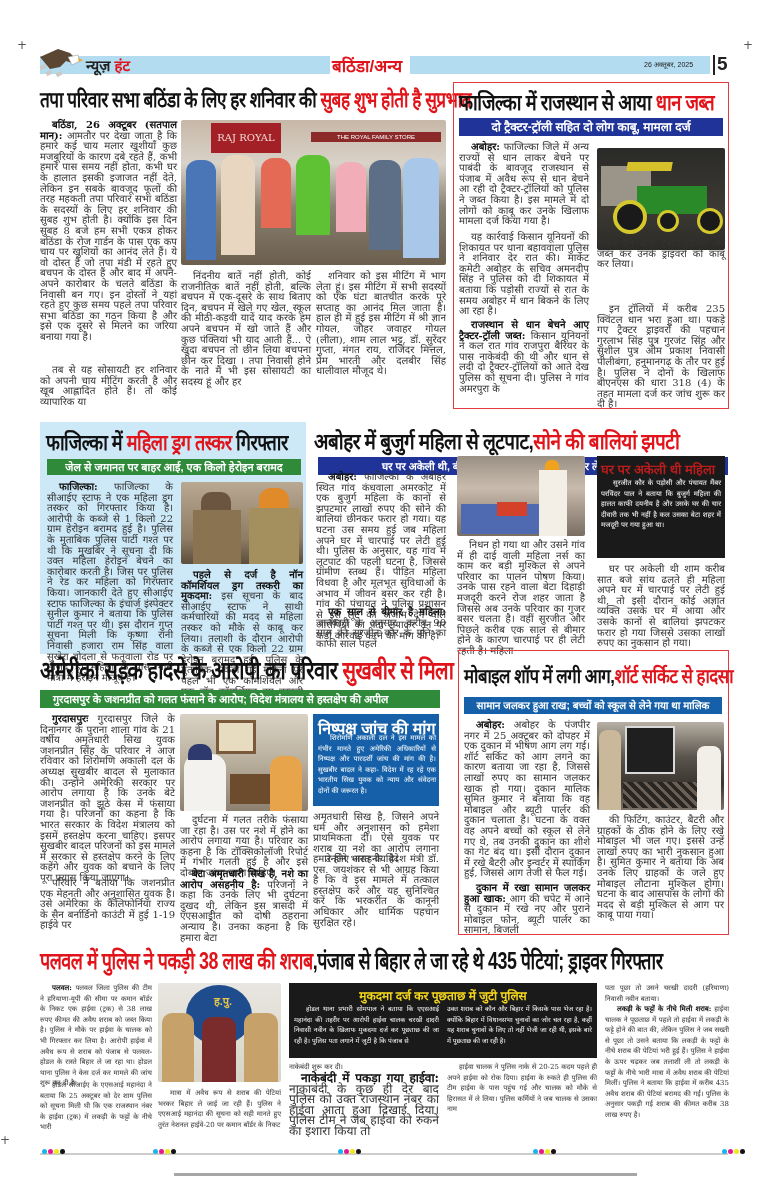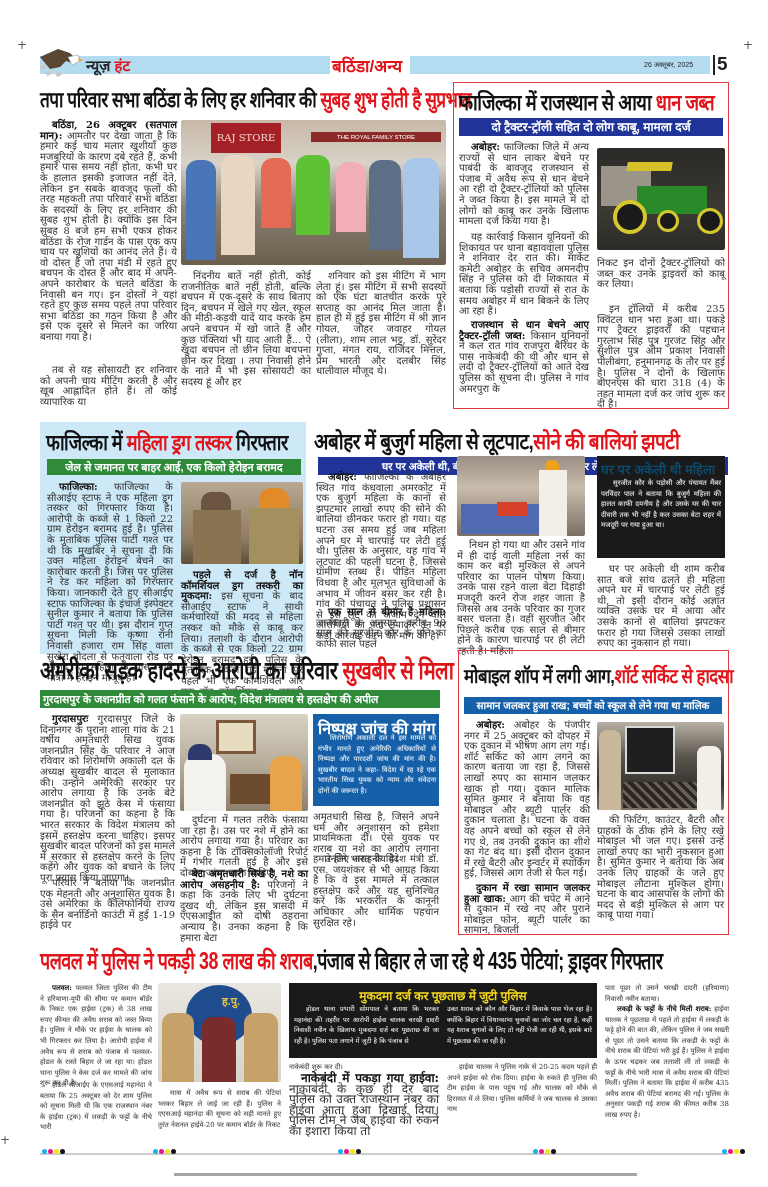--- a/index.html
+++ b/index.html
@@ -40,21 +40,21 @@
   <span class="abs red" style="left:292px;top:-1px;font-family:'Liberation Sans',sans-serif;font-weight:bold;font-size:17px">बठिंडा/अन्य</span>
   <span class="abs" style="left:604px;top:5px;font-family:'Liberation Sans',sans-serif;font-size:7px;color:#222">26 अक्तूबर, 2025</span>
   <div class="abs" style="left:673px;top:0;width:1.5px;height:20px;background:#222"></div>
   <span class="abs" style="left:677px;top:-2px;font-family:'Liberation Sans',sans-serif;font-weight:bold;font-size:19px;color:#222">5</span>
 </div>
 
 <div class="abs hl" style="left:40px;top:84px;font-size:21.5px;transform:scaleX(0.8);"><span>तपा परिवार सभा बठिंडा के लिए हर शनिवार की </span><span class="red">सुबह शुभ होती है सुप्रभात</span></div>
 <div class="abs txt ind" style="left:40px;top:120px;width:137px"><b>बठिंडा, 26 अक्टूबर (सतपाल मान):</b><span> आमतौर पर देखा जाता है कि हमारे कई चाय मलार खुशीयाँ कुछ मजबूरियों के कारण दबे रहते हैं, कभी हमारे पास समय नहीं होता, कभी घर के हालात इसकी इजाजत नहीं देते, लेकिन इन सबके बावजूद फूलों की तरह महकती तपा परिवार सभा बठिंडा के सदस्यों के लिए हर शनिवार की सुबह शुभ होती है। क्योंकि इस दिन सुबह 8 बजे हम सभी एकत्र होकर बठिंडा के रोज गार्डन के पास एक कप चाय पर खुशियों का आनंद लेते हैं। ये वो दोस्त हैं जो तपा मंडी में रहते हुए बचपन के दोस्त हैं और बाद में अपने-अपने कारोबार के चलते बठिंडा के निवासी बन गए। इन दोस्तों ने यहां रहते हुए कुछ समय पहले तपा परिवार सभा बठिंडा का गठन किया है और इसे एक दूसरे से मिलने का जरिया बनाया गया है।</span></div>
 <div class="abs txt ind" style="left:40px;top:365px;width:137px">तब से यह सोसायटी हर शनिवार को अपनी चाय मीटिंग करती है और खूब आह्लादित होते हैं। तो कोई व्यापारिक या</div>
 <div class="abs photo" style="left:181px;top:120px;width:265px;height:145px;background:linear-gradient(180deg,#c7b8a8 0%,#d9d2c8 30%,#8a8272 60%,#6b5e4d 100%);overflow:hidden">
-  <div class="abs" style="left:30px;top:3px;width:70px;height:30px;background:#a32027;color:#f3d8d0;font-size:10px;text-align:center;line-height:30px;font-family:'DejaVu Serif',serif">RAJ STORE</div>
+  <div class="abs" style="left:30px;top:3px;width:70px;height:30px;background:#a32027;color:#f3d8d0;font-size:10px;text-align:center;line-height:30px;font-family:'DejaVu Serif',serif">RAJ ROYAL</div>
   <div class="abs" style="left:130px;top:12px;width:130px;height:10px;background:#8c2a2a;color:#fff;font-size:6px;text-align:center;line-height:10px;font-family:'Liberation Sans',sans-serif">THE ROYAL FAMILY STORE</div>
   <div class="abs" style="left:5px;top:40px;width:30px;height:100px;background:#4a76b8;border-radius:12px 12px 0 0"></div>
   <div class="abs" style="left:40px;top:35px;width:34px;height:100px;background:#e8d6c0;border-radius:12px 12px 0 0"></div>
   <div class="abs" style="left:80px;top:38px;width:30px;height:70px;background:#e56a55;border-radius:12px 12px 0 0"></div>
   <div class="abs" style="left:115px;top:35px;width:34px;height:80px;background:#5ec234;border-radius:12px 12px 0 0"></div>
   <div class="abs" style="left:155px;top:42px;width:30px;height:70px;background:#f2aeb8;border-radius:12px 12px 0 0"></div>
   <div class="abs" style="left:188px;top:40px;width:32px;height:90px;background:#5c6f86;border-radius:12px 12px 0 0"></div>
   <div class="abs" style="left:222px;top:38px;width:36px;height:100px;background:#a9c7e8;border-radius:12px 12px 0 0"></div>
 </div>
 <div class="abs txt ind" style="left:181px;top:271px;width:130px">निंदनीय बातें नहीं होती, कोई राजनीतिक बातें नहीं होती, बल्कि बचपन में एक-दूसरे के साथ बिताए दिन, बचपन में खेले गए खेल, स्कूल की मीठी-कड़वी यादें याद करके हम अपने बचपन में खो जाते हैं और कुछ पंक्तियां भी याद आती हैं... ऐ खुदा बचपन तो छीन लिया बचपना छीन कर दिखा । तपा निवासी होने के नाते मैं भी इस सोसायटी का सदस्य हूं और हर</div>
@@ -67,21 +67,21 @@
 <div class="abs txt ind" style="left:459px;top:232px;width:130px">यह कार्रवाई किसान यूनियनों की शिकायत पर थाना बहाववाला पुलिस ने शनिवार देर रात की। मार्केट कमेटी अबोहर के सचिव अमनदीप सिंह ने पुलिस को दी शिकायत में बताया कि पड़ोसी राज्यों से रात के समय अबोहर में धान बिकने के लिए आ रहा है।</div>
 <div class="abs txt ind" style="left:459px;top:320px;width:130px"><b>राजस्थान से धान बेचने आए ट्रैक्टर-ट्रॉली जब्त:</b><span> किसान यूनियनों ने कल रात गांव राजपुरा बैरियर के पास नाकेबंदी की थी और धान से लदी दो ट्रैक्टर-ट्रॉलियों को आते देख पुलिस को सूचना दी। पुलिस ने गांव अमरपुरा के</span></div>
 <div class="abs photo" style="left:597px;top:148px;width:128px;height:102px;background:linear-gradient(180deg,#2a2a28 0%,#3d3a34 60%,#2b2a26 100%);overflow:hidden">
   <div class="abs" style="left:4px;top:18px;width:50px;height:40px;background:#9a9588"></div>
   <div class="abs" style="left:30px;top:14px;width:45px;height:9px;background:#d6c12a;transform:skewX(-10deg)"></div>
   <div class="abs" style="left:40px;top:38px;width:70px;height:28px;background:#2a8a2a"></div>
   <div class="abs" style="left:16px;top:52px;width:34px;height:34px;border-radius:50%;background:#1a1a1a;border:4px solid #d4c82d"></div>
   <div class="abs" style="left:60px;top:62px;width:22px;height:22px;border-radius:50%;background:#1a1a1a;border:3px solid #d4c82d"></div>
   <div class="abs" style="left:100px;top:60px;width:26px;height:26px;border-radius:50%;background:#1a1a1a;border:3px solid #d4c82d"></div>
 </div>
-<div class="abs txt" style="left:597px;top:258px;width:128px">निकट इन दोनों ट्रैक्टर-ट्रॉलियों को जब्त कर उनके ड्राइवरों को काबू कर लिया।</div>
+<div class="abs txt" style="left:597px;top:238px;width:128px">निकट इन दोनों ट्रैक्टर-ट्रॉलियों को जब्त कर उनके ड्राइवरों को काबू कर लिया।</div>
 <div class="abs txt ind" style="left:597px;top:304px;width:128px">इन ट्रॉलियों में करीब 235 क्विंटल धान भरा हुआ था। पकड़े गए ट्रैक्टर ड्राइवरों की पहचान गुरलाभ सिंह पुत्र गुरजंट सिंह और सुशील पुत्र ओम प्रकाश निवासी पीलीबंगा, हनुमानगढ़ के तौर पर हुई है। पुलिस ने दोनों के खिलाफ बीएनएस की धारा 318 (4) के तहत मामला दर्ज कर जांच शुरू कर दी है।</div>
 
 <div class="abs" style="left:40px;top:422px;width:266px;height:232px;background:#cde9f8"></div>
 <div class="abs hl" style="left:46px;top:426px;font-size:22px;transform:scaleX(0.82);"><span>फाजिल्का में </span><span class="red">महिला ड्रग तस्कर</span><span> गिरफ्तार</span></div>
 <div class="abs sub" style="left:47px;top:459px;width:254px;height:16px;background:#2f8a3a;font-size:11px;line-height:16px">जेल से जमानत पर बाहर आई, एक किलो हेरोइन बरामद</div>
 <div class="abs txt ind" style="left:47px;top:482px;width:126px"><b>फाजिल्का:</b><span> फाजिल्का के सीआईए स्टाफ ने एक महिला ड्रग तस्कर को गिरफ्तार किया है। आरोपी के कब्जे से 1 किलो 22 ग्राम हेरोइन बरामद हुई है। पुलिस के मुताबिक पुलिस पार्टी गश्त पर थी कि मुखबिर ने सूचना दी कि उक्त महिला हेरोइन बेचने का कारोबार करती है। जिस पर पुलिस ने रेड कर महिला को गिरफ्तार किया। जानकारी देते हुए सीआईए स्टाफ फाजिल्का के इंचार्ज इंस्पेक्टर सुनील कुमार ने बताया कि पुलिस पार्टी गश्त पर थी। इस दौरान गुप्त सूचना मिली कि कृष्णा रानी निवासी हजारा राम सिंह वाला सुखेरा बोदला से फतूवाला रोड पर मौजूद है। महिला के पास भारी मात्रा में हेरोइन मौजूद है।</span></div>
 <div class="abs photo" style="left:181px;top:482px;width:122px;height:82px;background:linear-gradient(180deg,#b9a892 0%,#8d7b63 70%,#5c4e3c 100%);overflow:hidden">
   <div class="abs" style="left:20px;top:10px;width:30px;height:20px;background:#6b5540;border-radius:10px 10px 0 0"></div>
   <div class="abs" style="left:12px;top:28px;width:48px;height:54px;background:#8a7350"></div>
   <div class="abs" style="left:78px;top:6px;width:30px;height:20px;background:#e08a2a;border-radius:12px 12px 0 0"></div>
@@ -94,26 +94,26 @@
 <div class="abs txt ind" style="left:316px;top:472px;width:130px"><b>अबोहर:</b><span> फाजिल्का के अबोहर स्थित गांव कंधवाला अमरकोट में एक बुजुर्ग महिला के कानों से झपटमार लाखों रुपए की सोने की बालियां छीनकर फरार हो गया। यह घटना उस समय हुई जब महिला अपने घर में चारपाई पर लेटी हुई थी। पुलिस के अनुसार, यह गांव में लूटपाट की पहली घटना है, जिससे ग्रामीण स्तब्ध हैं। पीड़ित महिला विधवा है और मूलभूत सुविधाओं के अभाव में जीवन बसर कर रही है। गांव की पंचायत ने पुलिस प्रशासन से इस लूट को अंजाम देने वाले आरोपियों का पता लगाकर उन पर कड़ी कार्रवाई करने की मांग की है।</span></div>
 <div class="abs txt ind" style="left:316px;top:607px;width:130px"><b>एक साल से बीमार है महिला:</b><span> जानकारी के अनुसार, करीब 90 साल की सुरजीत कौर के पति का काफी साल पहले</span></div>
 <div class="abs photo" style="left:457px;top:456px;width:128px;height:80px;background:linear-gradient(180deg,#9a8f84 0%,#c9bcae 40%,#7a6d62 100%);overflow:hidden">
   <div class="abs" style="left:88px;top:4px;width:14px;height:10px;background:#f0a21c;border-radius:6px 6px 0 0"></div>
   <div class="abs" style="left:82px;top:14px;width:28px;height:66px;background:#f3efe6"></div>
   <div class="abs" style="left:4px;top:48px;width:78px;height:30px;background:#4f6ab1"></div>
   <div class="abs" style="left:40px;top:46px;width:30px;height:14px;background:#d4402a"></div>
 </div>
 <div class="abs txt ind" style="left:457px;top:540px;width:128px">निधन हो गया था और उसने गांव में ही दाई वाली महिला नर्स का काम कर बड़ी मुश्किल से अपने परिवार का पालन पोषण किया। उनके पास रहने वाला बेटा दिहाड़ी मजदूरी करने रोज शहर जाता है जिससे अब उनके परिवार का गुजर बसर चलता है। वहीं सुरजीत और पिछले करीब एक साल से बीमार होने के कारण चारपाई पर ही लेटी रहती है। महिला</div>
 <div class="abs" style="left:597px;top:456px;width:128px;height:102px;background:#1a1a1a"></div>
-<div class="abs" style="left:601px;top:460px;font-family:'Liberation Sans',sans-serif;font-weight:bold;font-size:13px;color:#0c4a6e;white-space:nowrap">घर पर अकेली थी महिला</div>
+<div class="abs" style="left:601px;top:460px;font-family:'Liberation Sans',sans-serif;font-weight:bold;font-size:13px;color:#b91c1c;white-space:nowrap">घर पर अकेली थी महिला</div>
 <div class="abs txt ind" style="left:601px;top:478px;width:120px;color:#fff;font-family:'DejaVu Sans',sans-serif;font-size:7px">सुरजीत कौर के पड़ोसी और पंचायत मैंबर परविंदर पाल ने बताया कि बुजुर्ग महिला की हालत काफी दयनीय है और उसके घर की चार दीवारी तक भी नहीं है कल उसका बेटा शहर में मजदूरी पर गया हुआ था।</div>
 <div class="abs txt ind" style="left:597px;top:564px;width:128px">घर पर अकेली थी शाम करीब सात बजे सांय ढलते ही महिला अपने घर में चारपाई पर लेटी हुई थी, तो इसी दौरान कोई अज्ञात व्यक्ति उसके घर में आया और उसके कानों से बालियां झपटकर फरार हो गया जिससे उसका लाखों रुपए का नुकसान हो गया।</div>
 
 <div class="abs hl" style="left:40px;top:652px;font-size:25px;transform:scaleX(0.8);"><span>अमेरीका सड़क हादसे के आरोपी का परिवार </span><span class="red">सुखबीर से मिला</span></div>
-<div class="abs sub" style="left:40px;top:690px;width:400px;height:18px;background:#2f8a3a;font-size:10.8px;line-height:18px;text-align:left;padding-left:3px">गुरदासपुर के जशनप्रीत को गलत फंसाने के आरोप; विदेश मंत्रालय से हस्तक्षेप की अपील</div>
+<div class="abs sub" style="left:40px;top:690px;width:400px;height:18px;background:#2f8a3a;font-size:10.8px;line-height:18px;text-align:left;padding-left:13px">गुरदासपुर के जशनप्रीत को गलत फंसाने के आरोप; विदेश मंत्रालय से हस्तक्षेप की अपील</div>
 <div class="abs txt ind" style="left:40px;top:714px;width:135px"><b>गुरदासपुरः</b><span> गुरदासपुर जिले के दिनानगर के पुराना शाला गांव के 21 वर्षीय अमृतधारी सिख युवक जशनप्रीत सिंह के परिवार ने आज रविवार को शिरोमणि अकाली दल के अध्यक्ष सुखबीर बादल से मुलाकात की। उन्होंने अमेरिकी सरकार पर आरोप लगाया है कि उनके बेटे जशनप्रीत को झूठे केस में फंसाया गया है। परिजनों का कहना है कि भारत सरकार के विदेश मंत्रालय को इसमें हस्तक्षेप करना चाहिए। इसपर सुखबीर बादल परिजनों को इस मामले में सरकार से हस्तक्षेप करने के लिए कहेंगे और युवक को बचाने के लिए पूरा प्रयास किया जाएगा।</span></div>
 <div class="abs txt ind" style="left:40px;top:878px;width:135px">परिवार ने बताया कि जशनप्रीत एक मेहनती और अनुशासित युवक है। उसे अमेरिका के कैलिफोर्निया राज्य के सैन बर्नार्डिनो काउंटी में हुई 1-19 हाईवे पर</div>
 <div class="abs photo" style="left:180px;top:714px;width:128px;height:97px;background:linear-gradient(180deg,#d8d2c4 0%,#b8ae9c 50%,#8e8070 100%);overflow:hidden">
   <div class="abs" style="left:36px;top:6px;width:40px;height:34px;background:#e8dcc0;border:3px solid #7a5a3a"></div>
   <div class="abs" style="left:4px;top:40px;width:42px;height:57px;background:#f4f2ee;border-radius:14px 14px 0 0"></div>
   <div class="abs" style="left:8px;top:30px;width:24px;height:16px;background:#2e3a6e;border-radius:10px 10px 0 0"></div>
   <div class="abs" style="left:90px;top:42px;width:32px;height:55px;background:#e8a44a;border-radius:12px 12px 0 0"></div>
   <div class="abs" style="left:50px;top:60px;width:40px;height:30px;background:#6d4c2e"></div>
 </div>
 <div class="abs txt ind" style="left:180px;top:815px;width:128px">दुर्घटना में गलत तरीके फंसाया जा रहा है। उस पर नशे में होने का आरोप लगाया गया है। परिवार का कहना है कि टॉक्सिकोलॉजी रिपोर्ट में गंभीर गलती हुई है और इसे दोबारा जांचा जाना चाहिए।</div>
@@ -135,29 +135,29 @@
   <div class="abs" style="left:100px;top:24px;width:24px;height:64px;background:#f2efe8;border-radius:8px 8px 0 0"></div>
   <div class="abs" style="left:26px;top:60px;width:74px;height:26px;background:repeating-linear-gradient(45deg,#2a2622 0 4px,#6a5f54 4px 7px)"></div>
 </div>
 <div class="abs txt ind" style="left:597px;top:815px;width:127px">की फिटिंग, काउंटर, बैटरी और ग्राहकों के ठीक होने के लिए रखे मोबाइल भी जल गए। इससे उन्हें लाखों रुपए का भारी नुकसान हुआ है। सुमित कुमार ने बताया कि अब उनके लिए ग्राहकों के जले हुए मोबाइल लौटाना मुश्किल होगा। घटना के बाद आसपास के लोगों की मदद से बड़ी मुश्किल से आग पर काबू पाया गया।</div>
 
 <div class="abs hl" style="left:40px;top:944px;font-size:23.5px;transform:scaleX(0.76);"><span class="red">पलवल में पुलिस ने पकड़ी 38 लाख की शराब</span><span>,पंजाब से बिहार ले जा रहे थे 435 पेटियां;  ड्राइवर गिरफ्तार</span></div>
 <div class="abs txt ind" style="left:40px;top:983px;width:112px;font-size:7px"><b>पलवल:</b><span> पलवल जिला पुलिस की टीम ने हरियाणा-यूपी की सीमा पर कमान बॉर्डर के निकट एक हाईवा (ट्रक) से 38 लाख रुपए कीमत की अवैध शराब को जब्त किया है। पुलिस ने मौके पर हाईवा के चालक को भी गिरफ्तार कर लिया है। आरोपी हाईवा में अवैध रूप से शराब को पंजाब से पलवल-होडल के रास्ते बिहार ले जा रहा था। होडल थाना पुलिस ने केस दर्ज कर मामले की जांच शुरू कर दी है।</span></div>
 <div class="abs txt ind" style="left:40px;top:1080px;width:112px;font-size:7px">होडल सीआईए के एएसआई महानंदा ने बताया कि 25 अक्टूबर को देर शाम पुलिस को सूचना मिली थी कि एक राजस्थान नंबर के हाईवा (ट्रक) में लकड़ी के फट्टों के नीचे भारी</div>
 <div class="abs photo" style="left:158px;top:983px;width:123px;height:99px;background:linear-gradient(180deg,#e8e6e0 0%,#d8d4c8 100%);overflow:hidden">
   <div class="abs" style="left:28px;top:2px;width:66px;height:60px;border-radius:50%;background:#1e4c8c"></div>
-  <div class="abs" style="left:56px;top:10px;width:34px;height:20px;color:#e6c34a;font-size:11px;font-family:'Liberation Sans',sans-serif;font-weight:bold;text-align:center">ह.पु.</div>
+  <div class="abs" style="left:48px;top:10px;width:34px;height:20px;color:#e6c34a;font-size:11px;font-family:'Liberation Sans',sans-serif;font-weight:bold;text-align:center">ह.पु.</div>
   <div class="abs" style="left:4px;top:30px;width:32px;height:69px;background:#c6a26a;border-radius:10px 10px 0 0"></div>
   <div class="abs" style="left:44px;top:34px;width:34px;height:65px;background:#7a2b2b;border-radius:10px 10px 0 0"></div>
   <div class="abs" style="left:86px;top:30px;width:34px;height:69px;background:#c6a26a;border-radius:10px 10px 0 0"></div>
 </div>
 <div class="abs txt ind" style="left:158px;top:1088px;width:123px;font-size:7px">मात्रा में अवैध रूप से शराब की पेटियां भरकर बिहार ले जाई जा रही हैं। पुलिस ने एएसआई महानंदा की सूचना को सही मानते हुए तुरंत नेशनल हाईवे-20 पर कमान बॉर्डर के निकट</div>
 <div class="abs" style="left:289px;top:983px;width:308px;height:75px;background:#1a1a1a"></div>
 <div class="abs" style="left:289px;top:987px;width:308px;text-align:center;font-family:'Liberation Sans',sans-serif;font-weight:bold;font-size:12px;color:#f2d51c;white-space:nowrap">मुकदमा दर्ज कर पूछताछ में जुटी पुलिस</div>
-<div class="abs txt ind" style="left:294px;top:1004px;width:145px;color:#fff;font-family:'DejaVu Sans',sans-serif;font-size:6.6px">होडल थाना प्रभारी सोमपाल ने बताया कि भरकर महानंदा की तहरीर पर आरोपी हाईवा चालक चरखी दादरी निवासी नवीन के खिलाफ मुकदमा दर्ज कर पूछताछ की जा रही है। पुलिस पता लगाने में जुटी है कि पंजाब से</div>
+<div class="abs txt ind" style="left:294px;top:1004px;width:145px;color:#fff;font-family:'DejaVu Sans',sans-serif;font-size:6.6px">होडल थाना प्रभारी सोमपाल ने बताया कि एएसआई महानंदा की तहरीर पर आरोपी हाईवा चालक चरखी दादरी निवासी नवीन के खिलाफ मुकदमा दर्ज कर पूछताछ की जा रही है। पुलिस पता लगाने में जुटी है कि पंजाब से</div>
 <div class="abs txt" style="left:447px;top:1004px;width:145px;color:#fff;font-family:Liberation Sans, sans-serif;font-size:6.6px">उक्त शराब को कौन और बिहार में किसके पास भेज रहा है। क्योंकि बिहार में विधानसभा चुनावों का जोर चल रहा है, कहीं यह शराब चुनावों के लिए तो नहीं भेजी जा रही थी, इसके बारे में पूछताछ की जा रही है।</div>
 <div class="abs txt" style="left:289px;top:1062px;width:150px;font-size:7px">नाकेबंदी शुरू कर दी।</div>
 <div class="abs txt ind" style="left:289px;top:1073px;width:150px;font-size:12px"><b>नाकेबंदी में पकड़ा गया हाईवा:</b><span> नाकाबंदी के कुछ ही देर बाद पुलिस को उक्त राजस्थान नंबर का हाईवा आता हुआ दिखाई दिया। पुलिस टीम ने जब हाईवा को रुकने का इशारा किया तो</span></div>
 <div class="abs txt ind" style="left:447px;top:1062px;width:150px;font-size:7px">हाईवा चालक ने पुलिस नाके से 20-25 कदम पहले ही अपने हाईवा को रोक दिया। हाईवा के रुकते ही पुलिस की टीम हाईवा के पास पहुंच गई और चालक को मौके से हिरासत में ले लिया। पुलिस कर्मियों ने जब चालक से उसका नाम</div>
 <div class="abs txt" style="left:605px;top:983px;width:124px;font-size:7px">पता पूछा तो उसने चरखी दादरी (हरियाणा) निवासी नवीन बताया।</div>
 <div class="abs txt ind" style="left:605px;top:1004px;width:124px;font-size:7px"><b>लकड़ी के फट्टों के नीचे मिली शराब:</b><span> हाईवा चालक ने पूछताछ में पहले तो हाईवा में लकड़ी के फट्टे होने की बात की, लेकिन पुलिस ने जब सख्ती से पूछा तो उसने बताया कि लकड़ी के फट्टों के नीचे शराब की पेटियां भरी हुई हैं। पुलिस ने हाईवा के ऊपर चढ़कर जब तलाशी ली तो लकड़ी के फट्टों के नीचे भारी मात्रा में अवैध शराब की पेटियां मिलीं। पुलिस ने बताया कि हाईवा में करीब 435 अवैध शराब की पेटियां बरामद की गईं। पुलिस के अनुसार पकड़ी गई शराब की कीमत करीब 38 लाख रुपए है।</span></div>
 
 <div class="regrow"></div>
 <div class="dots" style="left:42px">
     <i style="background:#19b4ec"></i>

